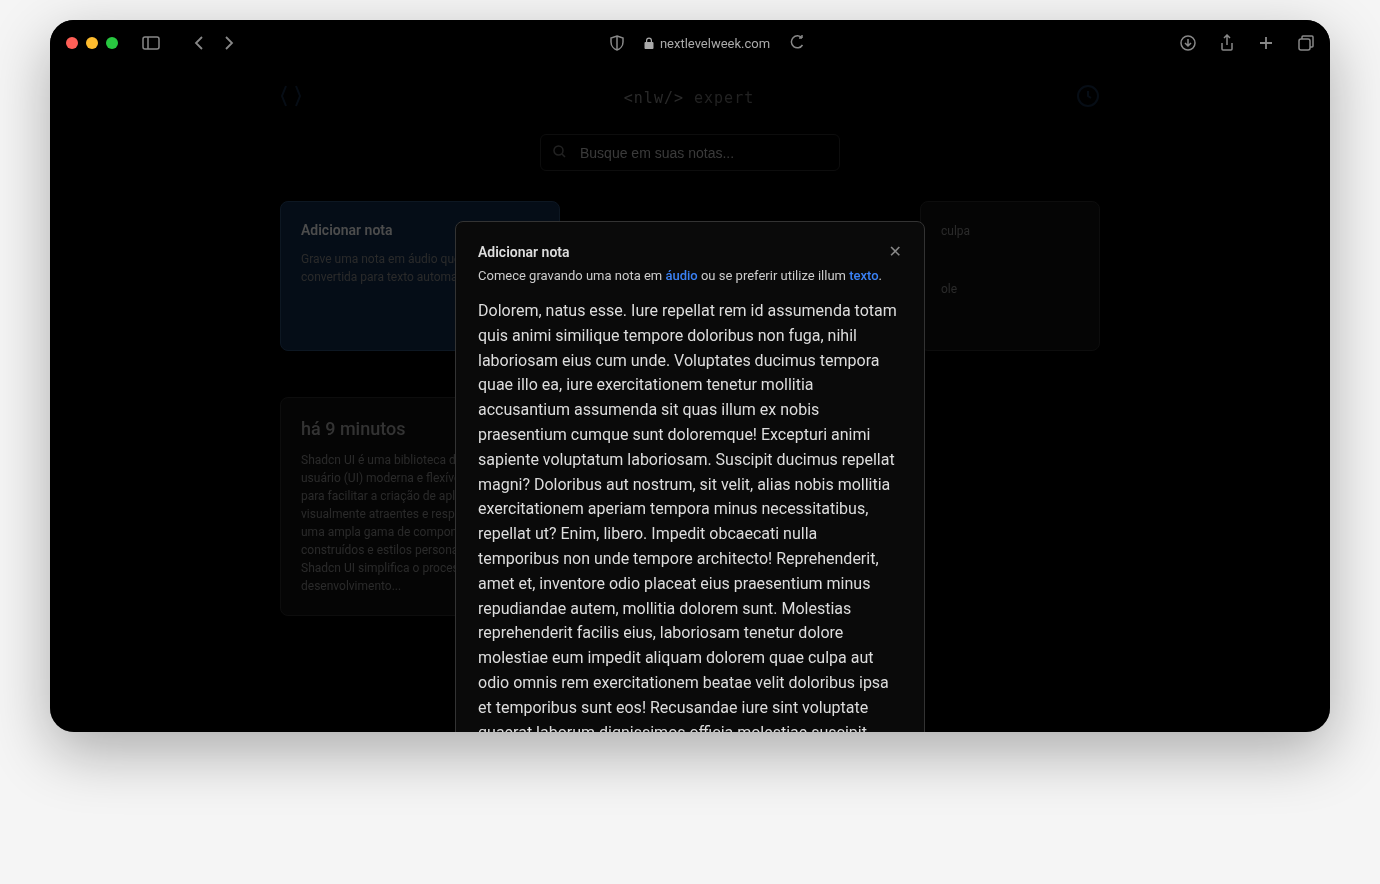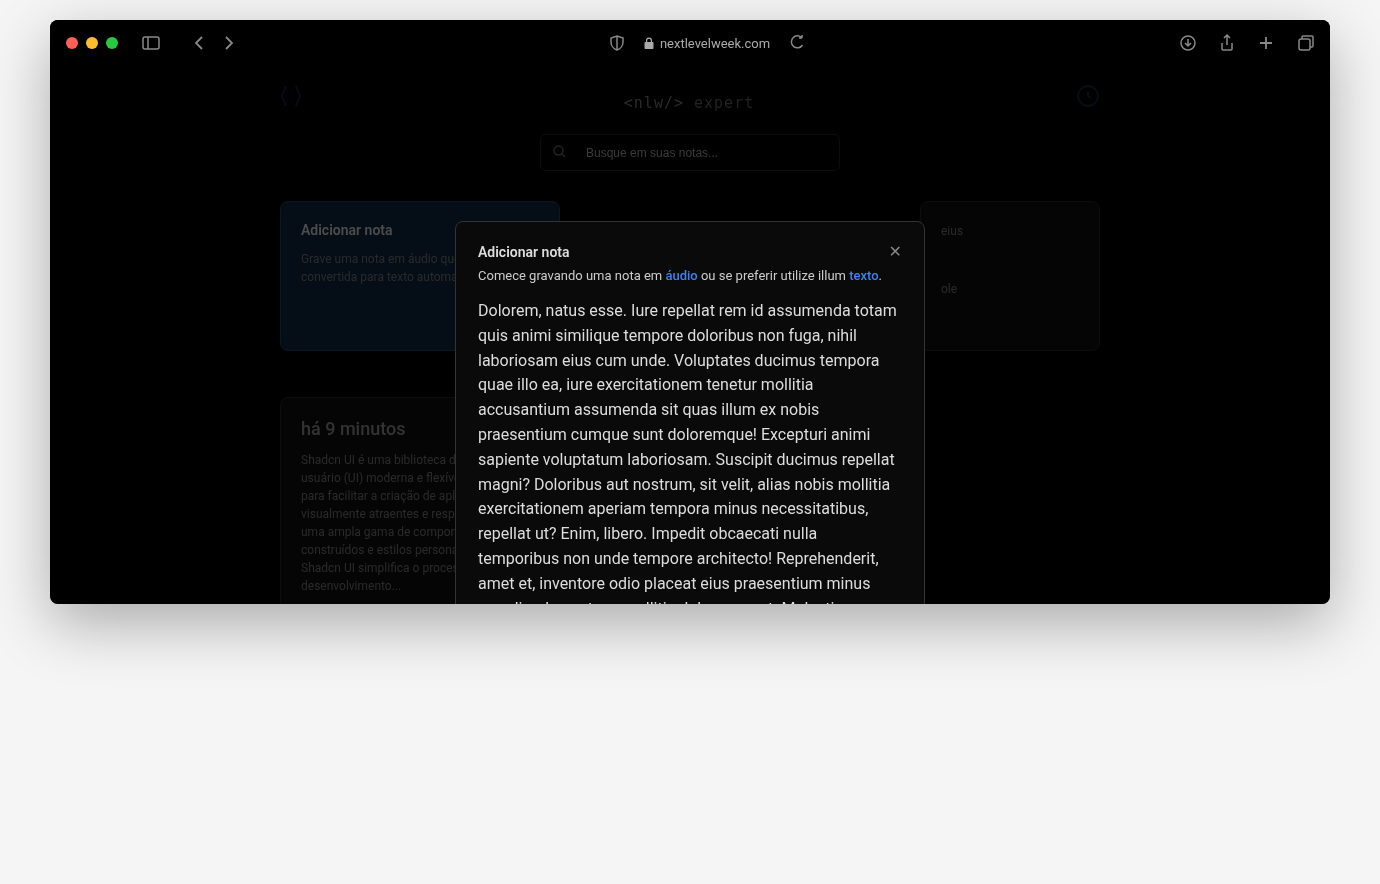--- a/index.html
+++ b/index.html
@@ -7,23 +7,23 @@
       font-family: -apple-system, BlinkMacSystemFont, "Segoe UI", Roboto, sans-serif;
       background: #f5f5f5;
       display: flex;
       justify-content: center;
       align-items: flex-start;
       padding: 20px;
       min-height: 100vh;
     }
     .browser-window {
       width: 1280px;
-      height: 584px;
+      height: 712px;
       background: #000;
-      border-radius: 8px;
+      border-radius: 24px;
       box-shadow: 0 20px 60px rgba(0,0,0,0.3);
       overflow: hidden;
       display: flex;
       flex-direction: column;
     }
     .browser-chrome {
       height: 46px;
       display: flex;
       align-items: center;
       padding: 0 16px;
@@ -72,21 +72,21 @@
       gap: 24px;
     }
     .page-content {
       flex: 1;
       position: relative;
       overflow: hidden;
     }
     .page-header {
       display: flex;
       justify-content: space-between;
-      align-items: flex-end;
+      align-items: center;
       padding: 18px 230px;
     }
     .logo-left, .logo-right {
       color: #1e3a5f;
       opacity: 0.45;
     }
     .header-title {
       color: #555;
       font-size: 15px;
       font-family: monospace;
@@ -107,24 +107,23 @@
       gap: 14px;
       padding: 8px 12px;
       border: 1px solid #1a1a1a;
       border-radius: 6px;
     }
     .search-icon { color: #444; }
     .search-input {
       background: transparent;
       border: none;
       color: #c2410c;
-      font-size: 12px;
+      font-size: 14px;
       outline: none;
       flex: 1;
-      margin-left: 6px;
     }
     .cards {
       display: flex;
       gap: 16px;
       padding: 30px 230px 16px;
     }
     .card {
       background: #0a1a2e;
       border: 1px solid #1a2e45;
       border-radius: 8px;
@@ -340,21 +339,21 @@
       </div>
     </div>
 
     <div class="cards">
       <div class="card">
         <div class="card-title">Adicionar nota</div>
         <div class="card-desc">Grave uma nota em áudio que será convertida para texto automaticamente.</div>
       </div>
       <div style="flex:1"></div>
       <div class="card dark" style="width:180px">
-        <div class="card-desc" style="margin-bottom:40px">eius</div>
+        <div class="card-desc" style="margin-bottom:40px">culpa</div>
         <div class="card-desc">ole</div>
       </div>
     </div>
 
     <div class="cards-row2">
       <div class="card dark" style="width:280px; height:auto;">
         <div class="card-time">há 9 minutos</div>
         <div class="card-desc">Shadcn UI é uma biblioteca de interface de usuário (UI) moderna e flexível, desenvolvida para facilitar a criação de aplicativos da web visualmente atraentes e responsivos. Com uma ampla gama de componentes pré-construídos e estilos personalizáveis, Shadcn UI simplifica o processo de design e desenvolvimento...</div>
       </div>
     </div>

